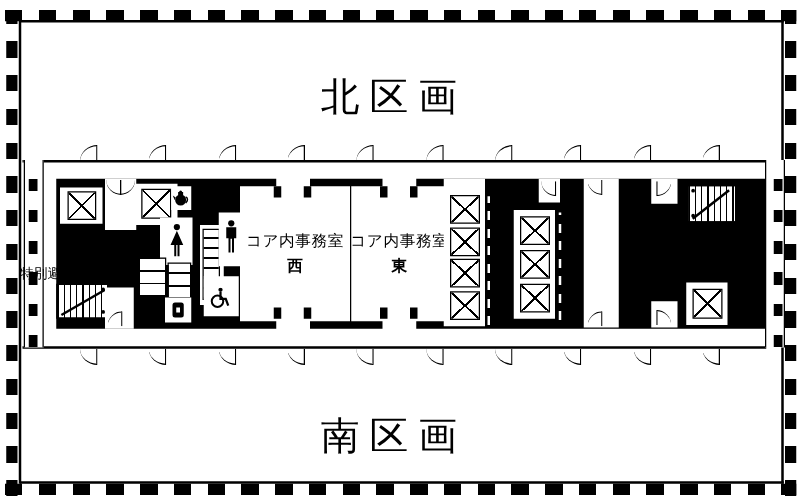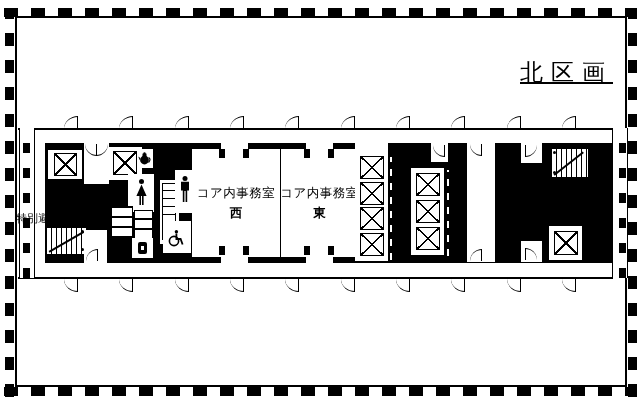--- a/index.html
+++ b/index.html
@@ -34,22 +34,22 @@
   .stair{position:absolute;background:repeating-linear-gradient(90deg,#000 0 1px,#fff 1px 5px);
         border:1.2px solid #000;box-sizing:border-box;}
   .diag{position:absolute;height:1.6px;background:#000;transform-origin:left center;}
   .dot{position:absolute;width:3px;height:3px;background:#000;border-radius:50%;}
   .ladder{position:absolute;background:repeating-linear-gradient(0deg,#000 0 1.2px,#fff 1.2px 8px);
         border:1.2px solid #000;box-sizing:border-box;}
   .stalls{position:absolute;background:repeating-linear-gradient(0deg,#fff 0 8.5px,#000 8.5px 10px);
         border:1.2px solid #000;box-sizing:border-box;}
   .dash-v{position:absolute;width:2px;background:repeating-linear-gradient(0deg,#fff 0 7px,transparent 7px 14px);}
   
-  .sec-label{position:absolute;left:17px;width:596px;text-align:right;font-size:23px;
-        letter-spacing:8px;white-space:nowrap;text-decoration:underline;}
+  .sec-label{position:absolute;left:17px;width:596px;text-align:center;font-size:31px;
+        letter-spacing:8px;white-space:nowrap;}
   .room{position:absolute;background:#fff;display:flex;flex-direction:column;align-items:center;
         justify-content:center;gap:3px;}
   .room .l1{font-size:12.5px;font-weight:normal;letter-spacing:0.5px;white-space:nowrap;}
   .room .l2{font-size:12.5px;font-weight:bold;}
   .esc{position:absolute;font-size:11px;letter-spacing:0;white-space:nowrap;z-index:6;}
   .tab{position:absolute;background:#000;width:6px;height:9px;}
   svg{display:block;}
 </style>
 </head>
 <body>
@@ -59,20 +59,21 @@
   <div class="bd-h" style="left:4px;top:8px;width:633px;height:9px;"></div>
   <div class="line" style="left:16px;top:16px;width:611px;height:2px;"></div>
   <div class="line" style="left:16px;top:385px;width:611px;height:2px;"></div>
   <div class="bd-h" style="left:4px;top:387px;width:633px;height:9px;"></div>
   <div class="bd-v" style="left:5px;top:8px;width:9px;height:389px;"></div>
   <div class="line" style="left:15px;top:16px;width:2px;height:371px;"></div>
   <div class="line" style="left:625px;top:16px;width:2px;height:371px;"></div>
   <div class="bd-v" style="left:628px;top:8px;width:9px;height:389px;"></div>
 
   <div class="sec-label" style="top:57px;">北区画</div>
+  <div class="sec-label" style="top:328px;">南区画</div>
 
   <div class="line" style="left:18px;top:128px;width:595px;height:1.5px;"></div>
   <div class="line" style="left:18px;top:277px;width:595px;height:1.5px;"></div>
   <div class="arc-up" style="left:64px;top:116px;"></div>
   <div class="arc-up" style="left:119px;top:116px;"></div>
   <div class="arc-up" style="left:175px;top:116px;"></div>
   <div class="arc-up" style="left:230px;top:116px;"></div>
   <div class="arc-up" style="left:285px;top:116px;"></div>
   <div class="arc-up" style="left:341px;top:116px;"></div>
   <div class="arc-up" style="left:396px;top:116px;"></div>

